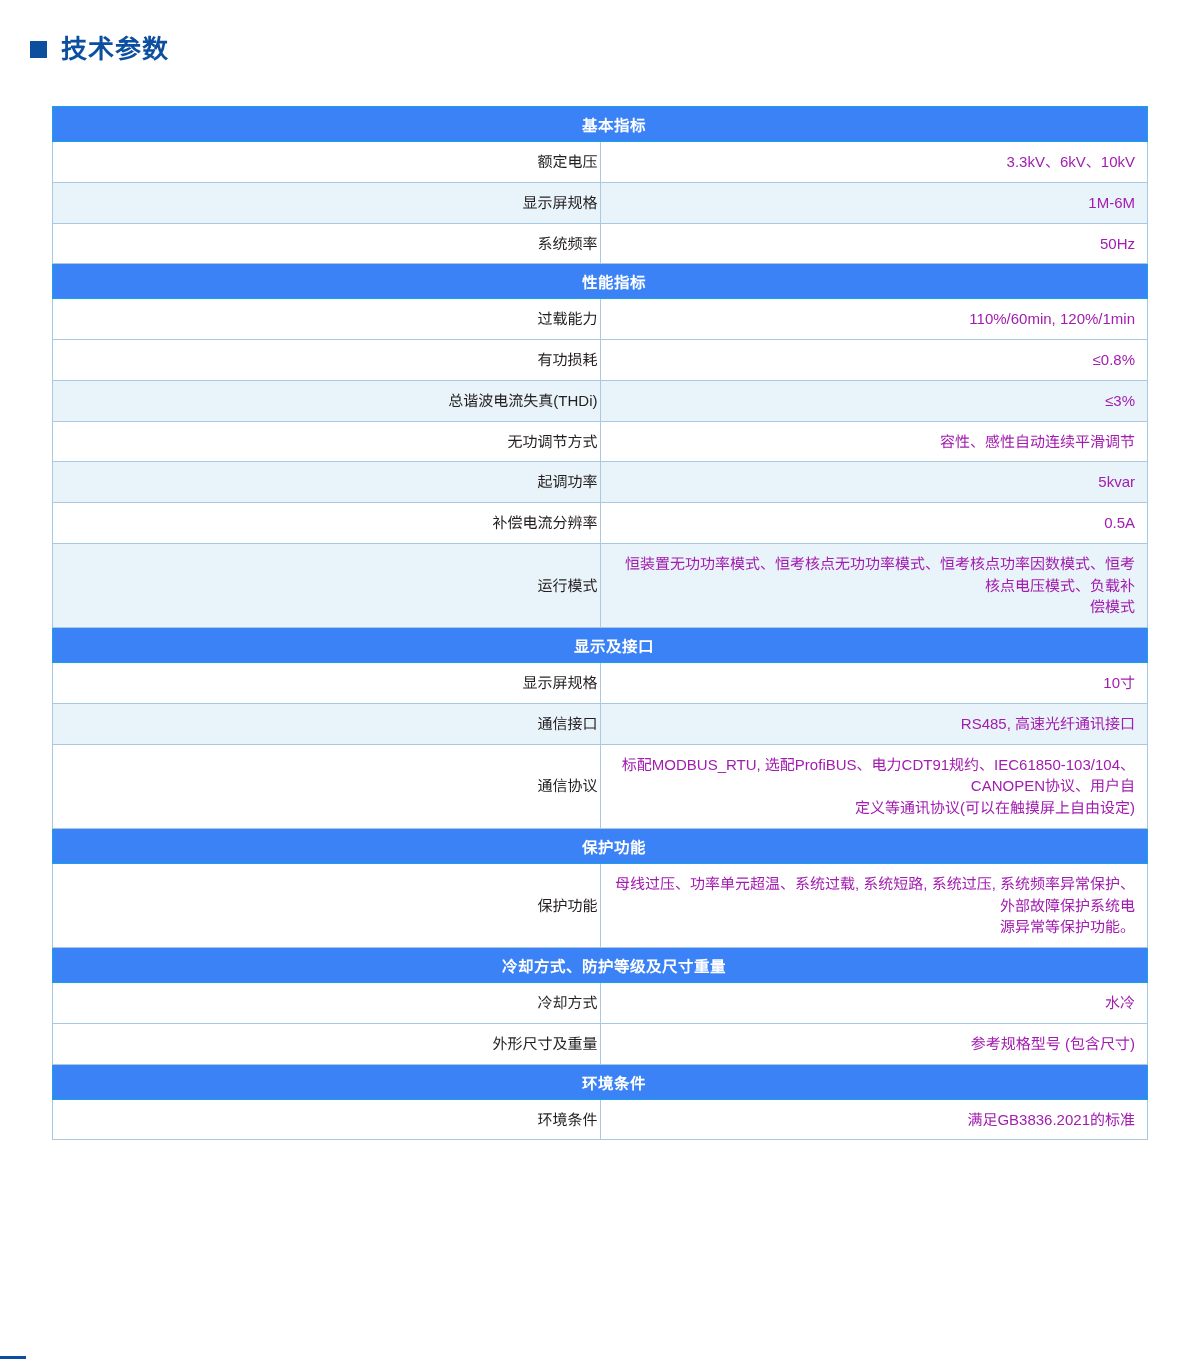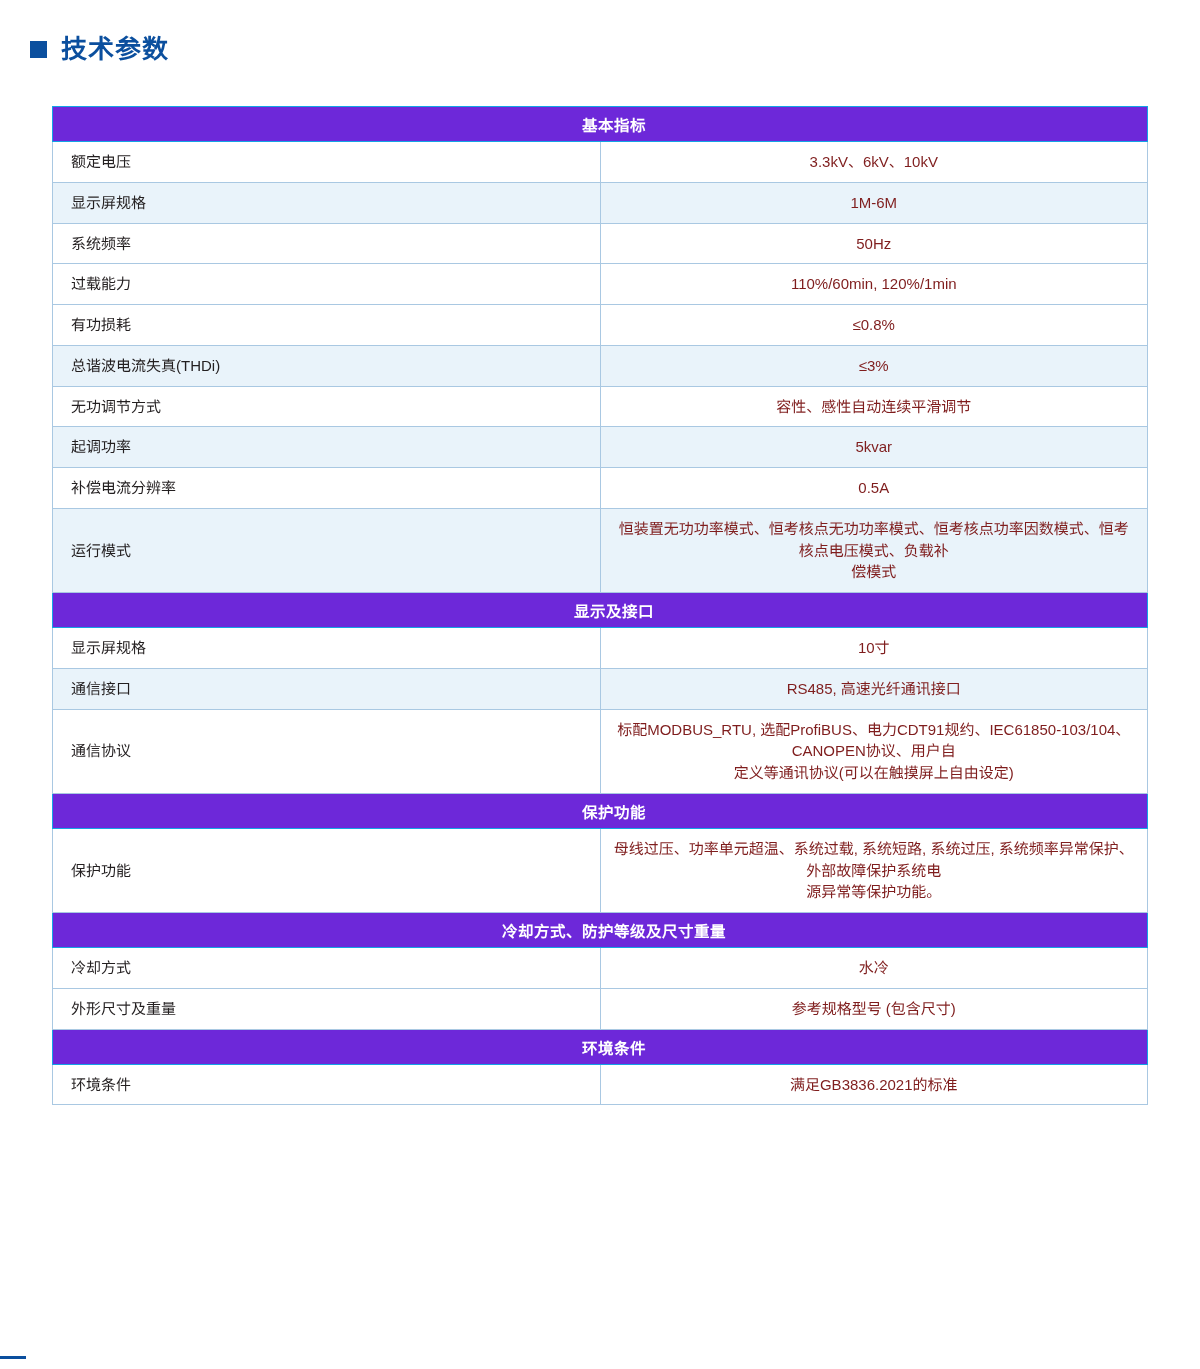--- a/index.html
+++ b/index.html
@@ -51,44 +51,44 @@
     width: 1096px;
     border-collapse: collapse;
     table-layout: fixed;
   }
   .spec-table td {
     border: 1px solid #a9c8e2;
     padding: 0;
     vertical-align: middle;
   }
   tr.group-row td {
-    background: #6d28d9;
+    background: #3b82f6;
     color: #ffffff;
     font-weight: bold;
     font-size: 15.5px;
     text-align: center;
     height: 34px;
     letter-spacing: 0.5px;
     border: 1px solid #14a3e5;
     padding-left: 28px;
   }
   td.label-cell {
     width: 290px;
-    text-align: left;
+    text-align: right;
     font-size: 15px;
     color: #231f20;
-    padding: 9px 18px;
+    padding: 9px 2px;
     line-height: 1.45;
   }
   td.value-cell {
     font-size: 15px;
-    color: #7f1d1d;
+    color: #a21caf;
     padding: 9px 12px;
     line-height: 1.45;
-    text-align: center;
+    text-align: right;
   }
   tr.alt td.label-cell,
   tr.alt td.value-cell {
     background: #e9f3fa;
   }
   tr.plain td.label-cell,
   tr.plain td.value-cell {
     background: #ffffff;
   }
   .value-cell .line {
@@ -130,20 +130,23 @@
           <td class="value-cell">
             <span class="line">1M-6M</span>
           </td>
         </tr>
         <tr class="plain">
           <td class="label-cell">系统频率</td>
           <td class="value-cell">
             <span class="line">50Hz</span>
           </td>
         </tr>
+        <tr class="group-row">
+          <td colspan="2">性能指标</td>
+        </tr>
         <tr class="plain">
           <td class="label-cell">过载能力</td>
           <td class="value-cell">
             <span class="line">110%/60min, 120%/1min</span>
           </td>
         </tr>
         <tr class="plain">
           <td class="label-cell">有功损耗</td>
           <td class="value-cell">
             <span class="line">≤0.8%</span>

